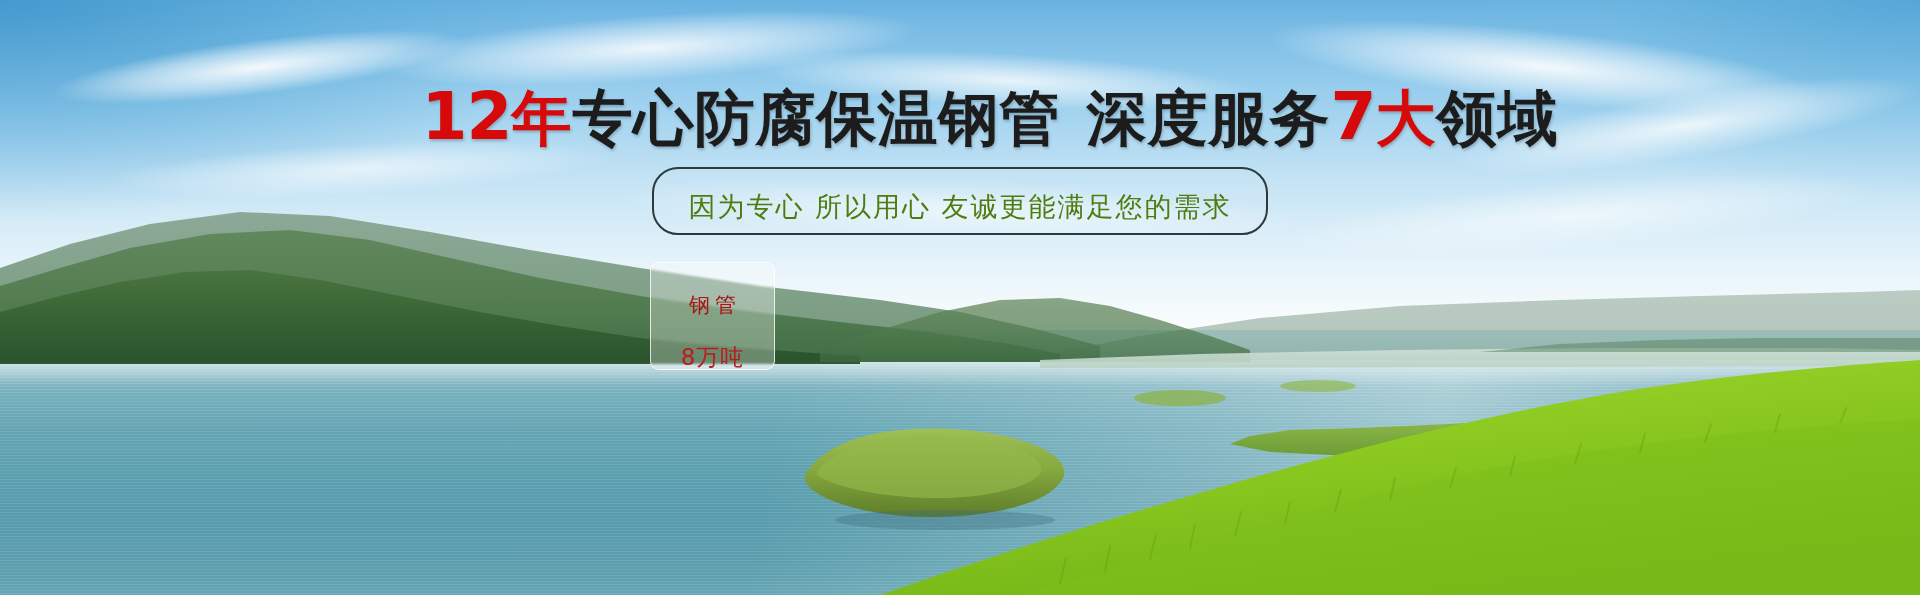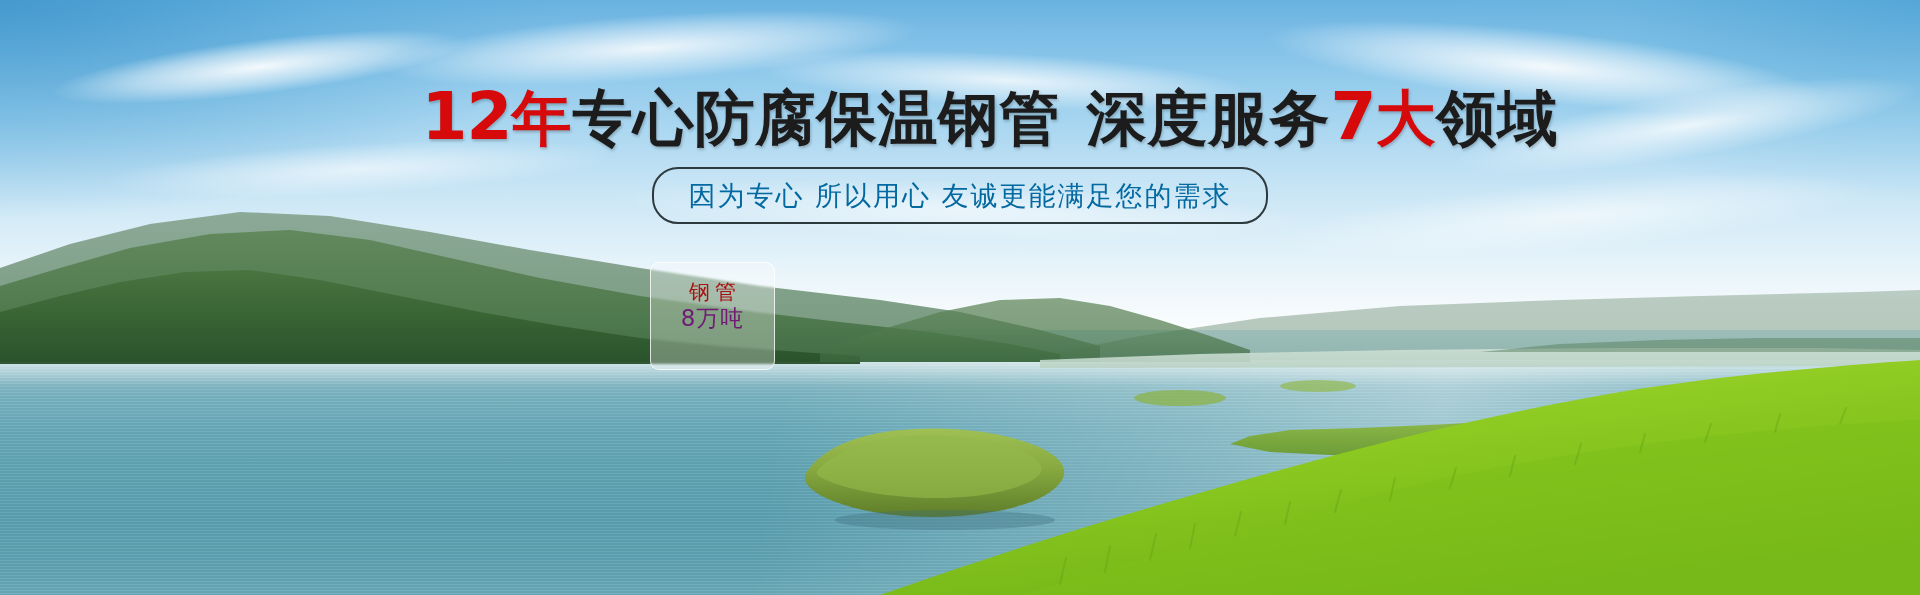--- a/index.html
+++ b/index.html
@@ -159,23 +159,23 @@
   .hl-gap { display: inline-block; width: 26px; }
 
   .subtitle-wrap {
     position: absolute; left: 0; top: 167px;
     width: 1920px;
     display: flex; justify-content: center;
   }
   .subtitle {
     border: 2px solid #2d3a3d;
     border-radius: 26px;
-    padding: 10px 34px 9px 34px;
+    padding: 21px 34px 9px 34px;
     font-size: 27px;
-    color: #0369a1;
+    color: #4d7c0f;
     letter-spacing: 2px;
     line-height: 34px;
     white-space: nowrap;
     background: rgba(255,255,255,0.04);
     font-family: "DejaVu Sans", "Liberation Sans", sans-serif;
   }
 
   
   .cards {
     position: absolute; left: 650px; top: 262px;
@@ -185,35 +185,35 @@
   }
   .card {
     width: 125px; height: 108px;
     border: 1px solid rgba(255,255,255,0.78);
     border-radius: 9px;
     background: rgba(255,255,255,0.30);
     display: flex;
     flex-direction: column;
     align-items: center;
     justify-content: flex-start;
-    padding-top: 17px;
+    padding-top: 30px;
     backdrop-filter: blur(1px);
   }
   .card-label {
     font-size: 21px;
     color: #a81414;
     letter-spacing: 5px;
     text-indent: 5px;
     line-height: 24px;
     font-family: "DejaVu Sans", "Liberation Sans", sans-serif;
   }
   .card-value {
-    margin-top: 1px;
+    margin-top: 27px;
     font-size: 23px;
-    color: #701a75;
+    color: #b91c1c;
     letter-spacing: 1px;
     line-height: 26px;
     font-family: "DejaVu Sans", "Liberation Sans", sans-serif;
     white-space: nowrap;
   }
   .card-value sup {
     font-size: 13px;
     vertical-align: super;
     line-height: 0;
   }

